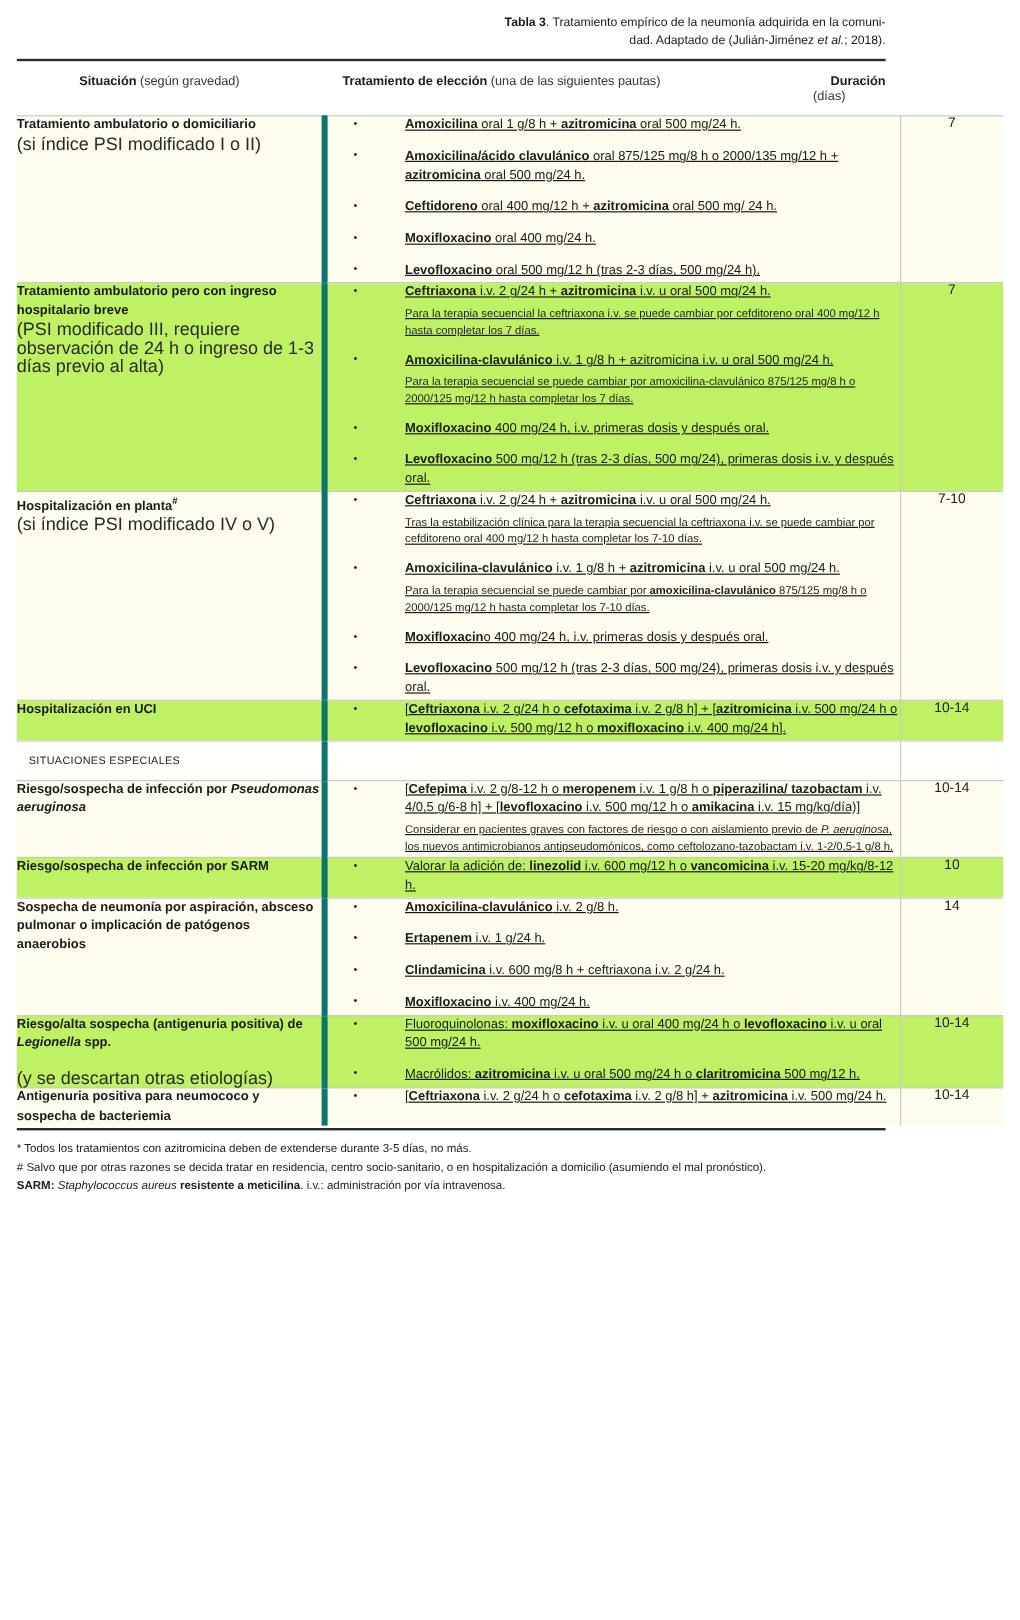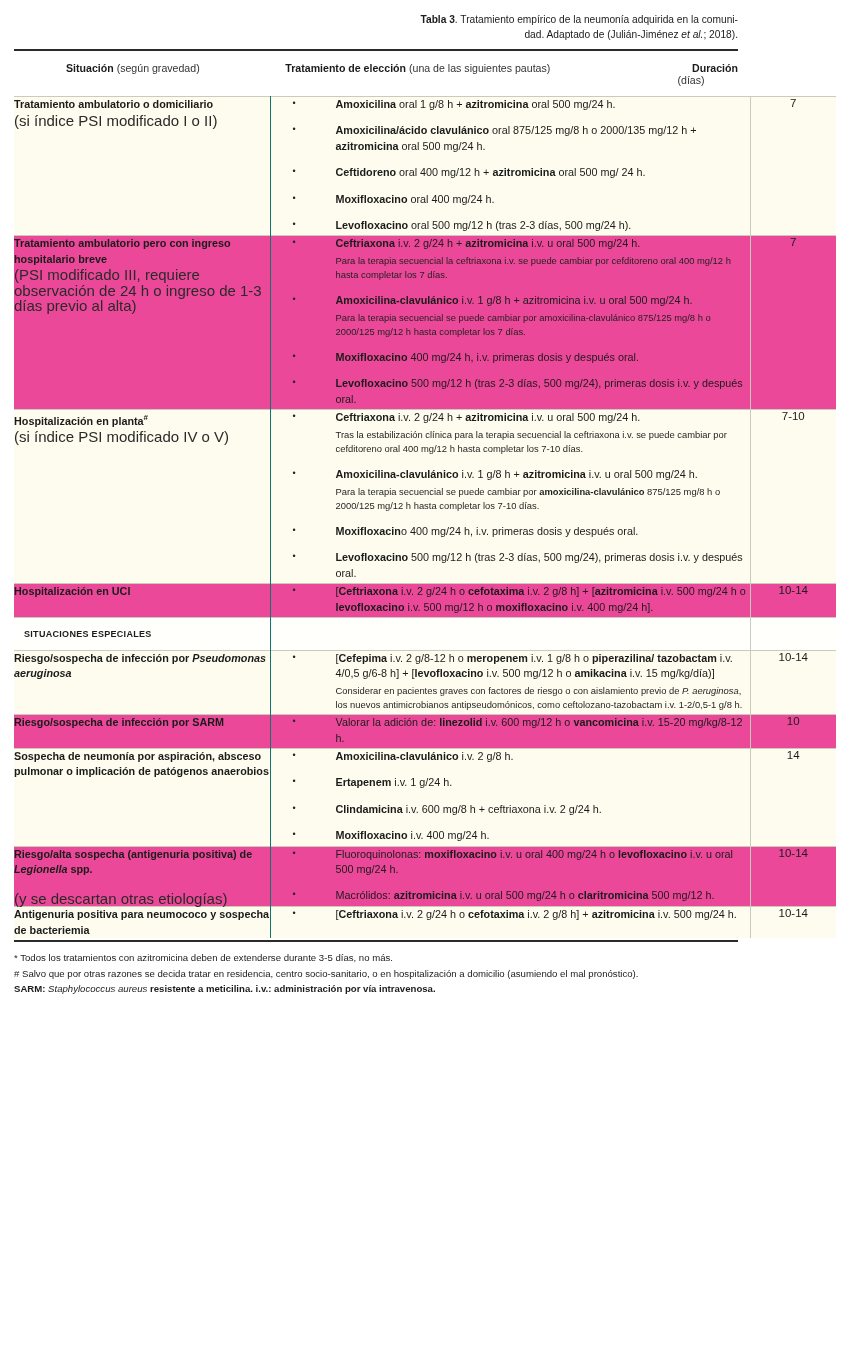--- a/index.html
+++ b/index.html
@@ -38,44 +38,45 @@
   table.t col.c1{width:256px;}
   table.t col.c2{width:480px;}
   table.t col.c3{width:86px;}
 
   table.t td{
     vertical-align:top;
     border-top:1px solid #c9cbbd;
     padding:0;
   }
   table.t tr.r-cream td{background:#fdfcee;}
-  table.t tr.r-green td{background:#ec4899;}
+  table.t tr.r-green td{background:#bef264;}
   table.t tr.r-white td{background:#fffffb;}
 
-  td.situ{padding:9px 12px 10px 10px;border-right:1px solid #0f766e;}
+  td.situ{padding:9px 12px 10px 10px;border-right:5px solid #0f766e;}
   td.trat{padding:8px 10px 10px 0;border-right:1px solid #c9cbbd;}
   td.dur{text-align:center;vertical-align:middle;font-size:11.5px;color:#1b1b1b;}
 
   .situ-main{font-size:10.8px;font-weight:bold;line-height:15.5px;}
   .situ-sub{font-size:15px;font-weight:normal;line-height:15.5px;color:#2a2a2a;}
   .situ-gap{height:13px;}
   .situ-main i,.situ-sub i{font-style:italic;}
   .sup{font-size:8px;vertical-align:super;}
 
   
-  .special-label{font-size:9px;font-weight:bold;letter-spacing:.3px;padding:11px 0 11px 10px;}
+  .special-label{font-size:9px;font-weight:normal;letter-spacing:.3px;padding:11px 0 11px 10px;}
 
   
   ul.bl{list-style:none;margin:0;padding:0;}
   ul.bl > li{
     position:relative;
     padding-left:65px;
     margin:0 0 11px 0;
     font-size:10.8px;
     line-height:15.4px;
+    text-decoration:underline;
   }
   ul.bl > li:last-child{margin-bottom:2px;}
   ul.bl > li::before{
     content:"\2022";
     position:absolute;left:22px;top:-1px;
     font-size:9px;color:#222;
   }
   ul.bl b{font-weight:bold;}
   ul.bl i{font-style:italic;}
   .note{
@@ -88,21 +89,21 @@
   .note b{font-weight:bold;}
   .note i{font-style:italic;}
   li.tight{margin-bottom:8px;}
 
   
   .rule-bot{border-top:2.4px solid #2b2b2b;margin-top:2px;}
   .foot{padding-top:8px;font-size:9.6px;line-height:15.5px;}
   .foot div{white-space:nowrap;}
   .foot b{font-weight:bold;}
   .foot i{font-style:italic;}
-  .foot .fnorm{font-weight:bold;}
+  .foot .fnorm{font-weight:normal;}
 </style>
 </head>
 <body>
 
 <div class="page">
 
   <div class="caption">
     <div>
       <b>Tabla 3</b><span>. Tratamiento empírico de la neumonía adquirida en la comuni-</span>
     </div>

